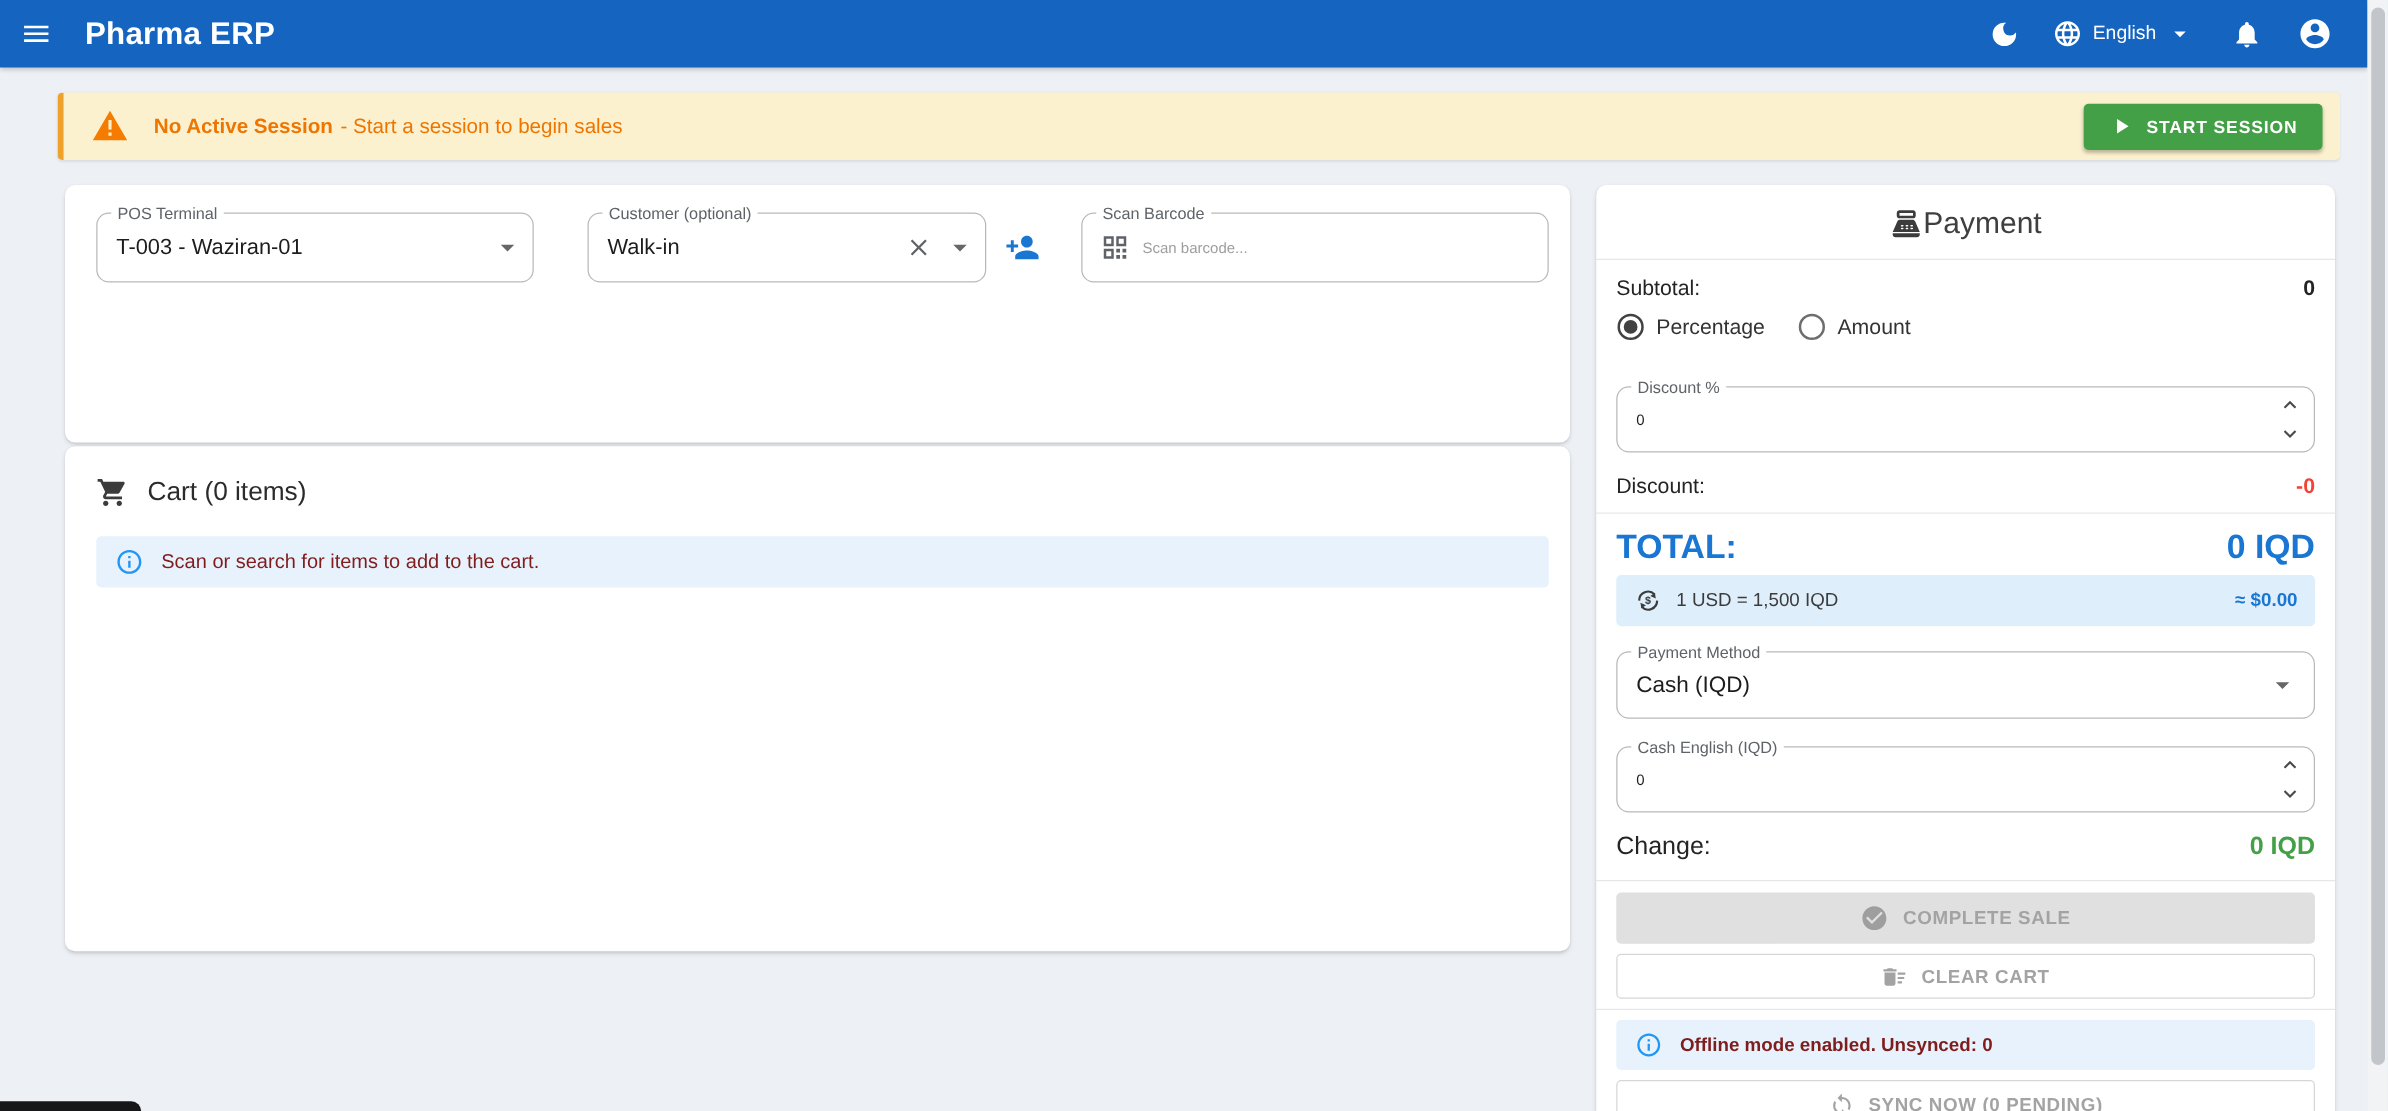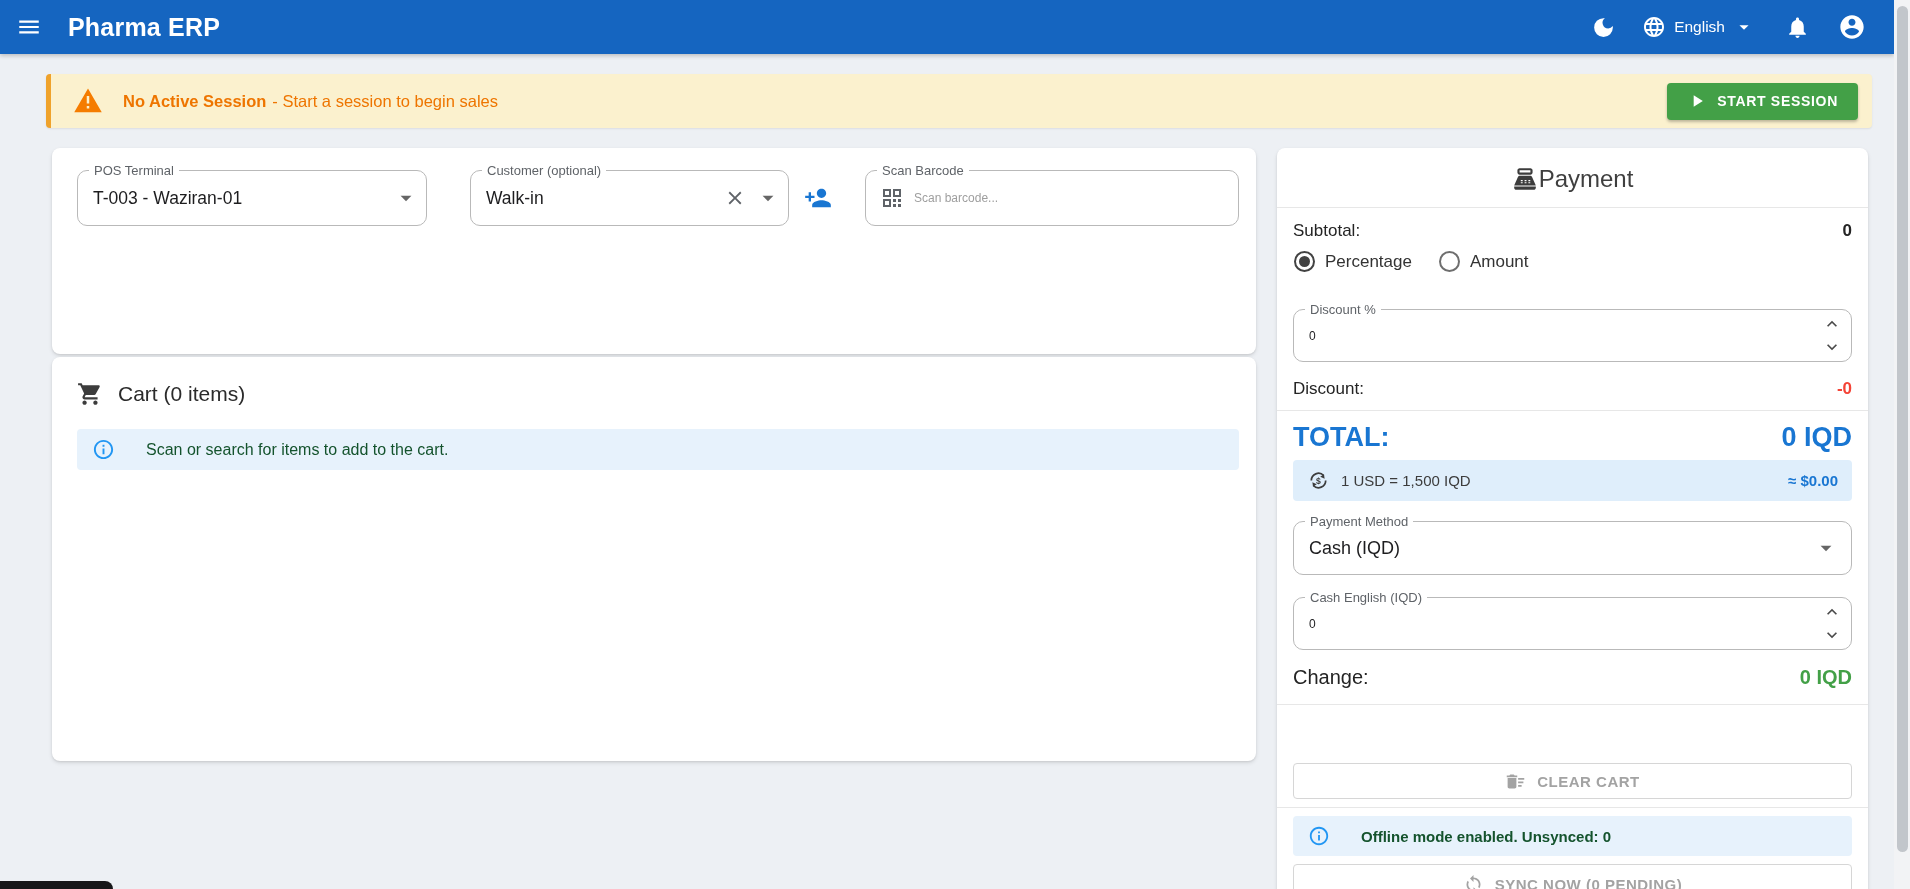--- a/index.html
+++ b/index.html
@@ -55,21 +55,21 @@
   #personadd-btn{position:absolute;left:752px;top:36px}
   #f-barcode{left:813px;top:22px;width:374px;height:56px}
   #f-barcode .finput{left:48px;width:300px}
   #f-search{left:25px;top:123px;width:1162px;height:56px}
   #f-search .finput{left:52px;width:1080px}
 
   
   #cart-header{position:absolute;left:25px;top:24px;display:flex;align-items:center;gap:15px;
     font-size:21px;color:#2b2b2b}
   .alert-info{position:absolute;background:#E7F2FC;border-radius:4px;display:flex;align-items:center;
-    padding:0 15px;gap:31px;color:#14532d}
+    padding:0 15px;gap:14px;color:#7f1d1d}
   #cart-alert{left:25px;top:72px;width:1162px;height:41px;font-size:16px;font-weight:500}
 
   
   #pay-header{position:absolute;left:0;right:0;top:17px;display:flex;justify-content:center;
     align-items:center;gap:1px;font-size:24px;color:#3f3f3f}
   .divider{position:absolute;left:0;right:0;height:1px;background:#e7e7e7}
   #pay-div1{top:59px}
   .prow{position:absolute;left:16px;right:16px;display:flex;justify-content:space-between;align-items:center}
   #row-subtotal{top:73px;font-size:17px;color:#242424}
   #row-subtotal .val{font-weight:700}
@@ -296,20 +296,26 @@
       </svg>
   </div>
 
   <div class="prow" id="row-change">
     <span>Change:</span>
     <span class="val">0 IQD</span>
   </div>
 
   <div class="divider" id="pay-div3"></div>
 
+  <button class="pay-btn" id="btn-complete" disabled="">
+    <svg width="23" height="23" viewBox="0 0 24 24" fill="#9e9e9e">
+        <path d="M12 2C6.48 2 2 6.48 2 12s4.48 10 10 10 10-4.48 10-10S17.52 2 12 2zm-2 15l-5-5 1.41-1.41L10 14.17l7.59-7.59L19 8l-9 9z"></path>
+      </svg>
+    <span>COMPLETE SALE</span>
+  </button>
 
   <button class="pay-btn" id="btn-clear" disabled="">
     <svg width="21" height="21" viewBox="0 0 24 24" fill="#a3a3a3">
         <path d="M15 16h4v2h-4zm0-8h7v2h-7zm0 4h6v2h-6zM3 18c0 1.1.9 2 2 2h6c1.1 0 2-.9 2-2V8H3v10zM14 5h-3l-1-1H6L5 5H2v2h12z"></path>
       </svg>
     <span>CLEAR CART</span>
   </button>
 
   <div class="divider" id="pay-div4"></div>
 

